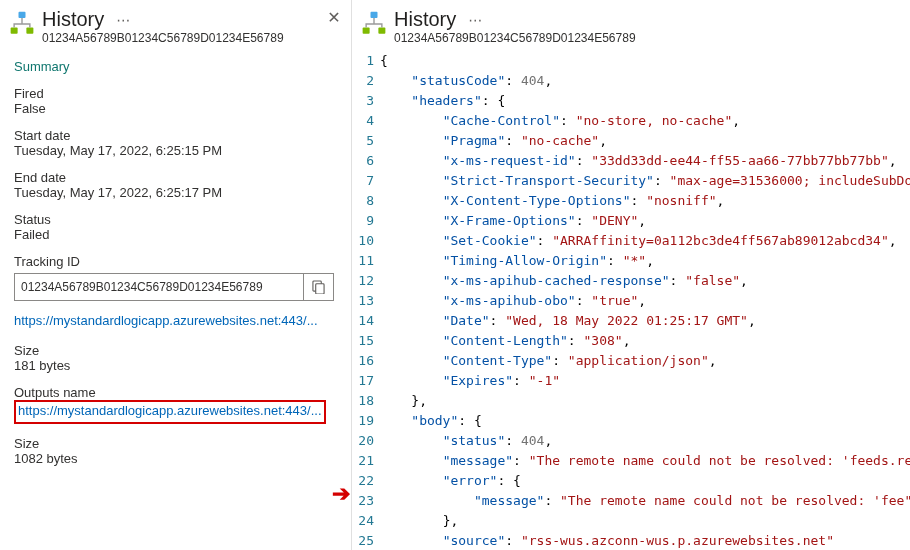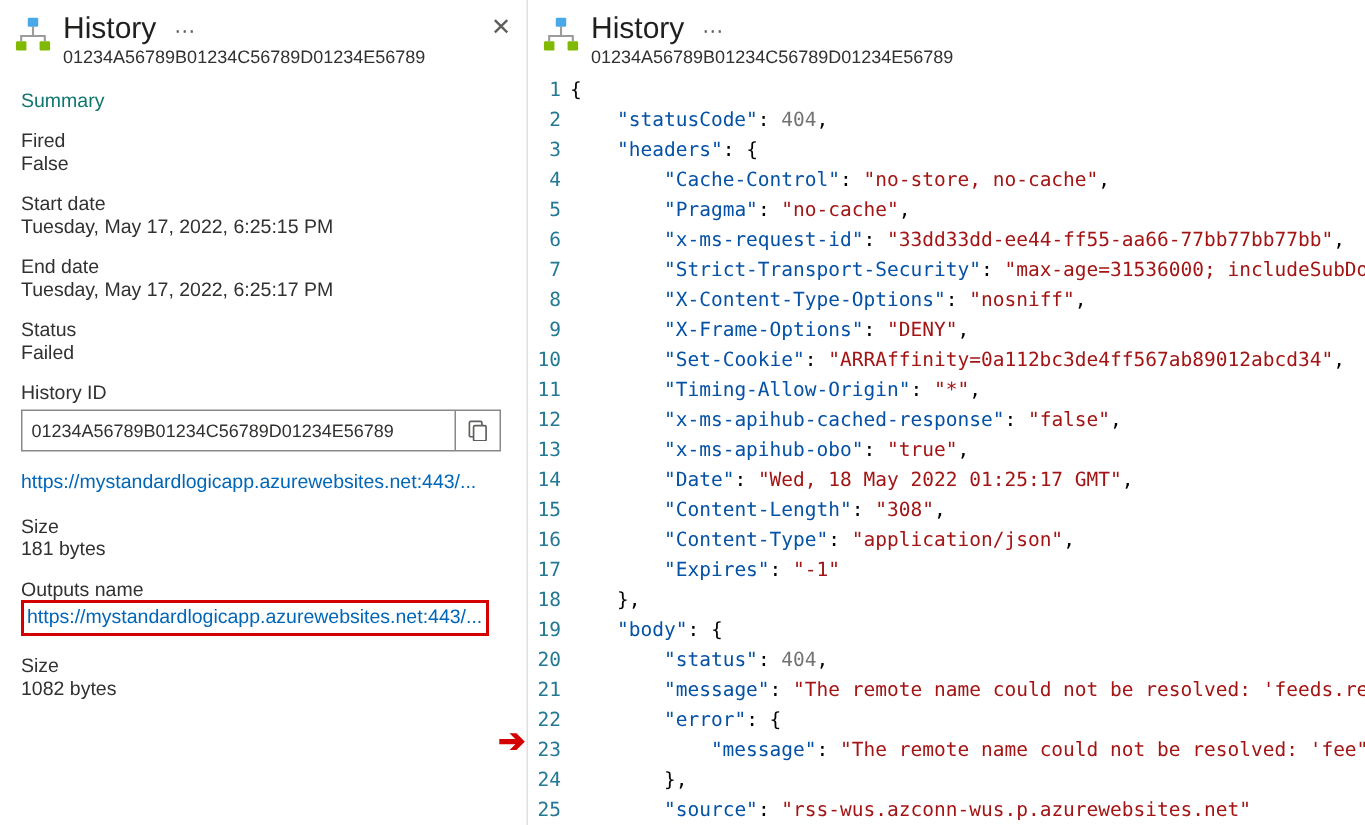--- a/index.html
+++ b/index.html
@@ -200,21 +200,21 @@
       <div class="lbl">End date</div>
       <div class="val">Tuesday, May 17, 2022, 6:25:17 PM</div>
     </div>
 
     <div class="row">
       <div class="lbl">Status</div>
       <div class="val">Failed</div>
     </div>
 
     <div class="row">
-      <div class="lbl">History ID</div>
+      <div class="lbl">Tracking ID</div>
       <div class="tracking-box">
         <input type="text" readonly="" value="01234A56789B01234C56789D01234E56789" style="">
         <span class="copy-btn">
           <svg width="13" height="14" viewBox="0 0 14 15">
             <rect x="1" y="1" width="9" height="11" rx="1" fill="none" stroke="#605e5c" stroke-width="1.2"></rect>
             <rect x="4" y="4" width="9" height="11" rx="1" fill="#fff" stroke="#605e5c" stroke-width="1.2"></rect>
           </svg>
         </span>
       </div>
     </div>

